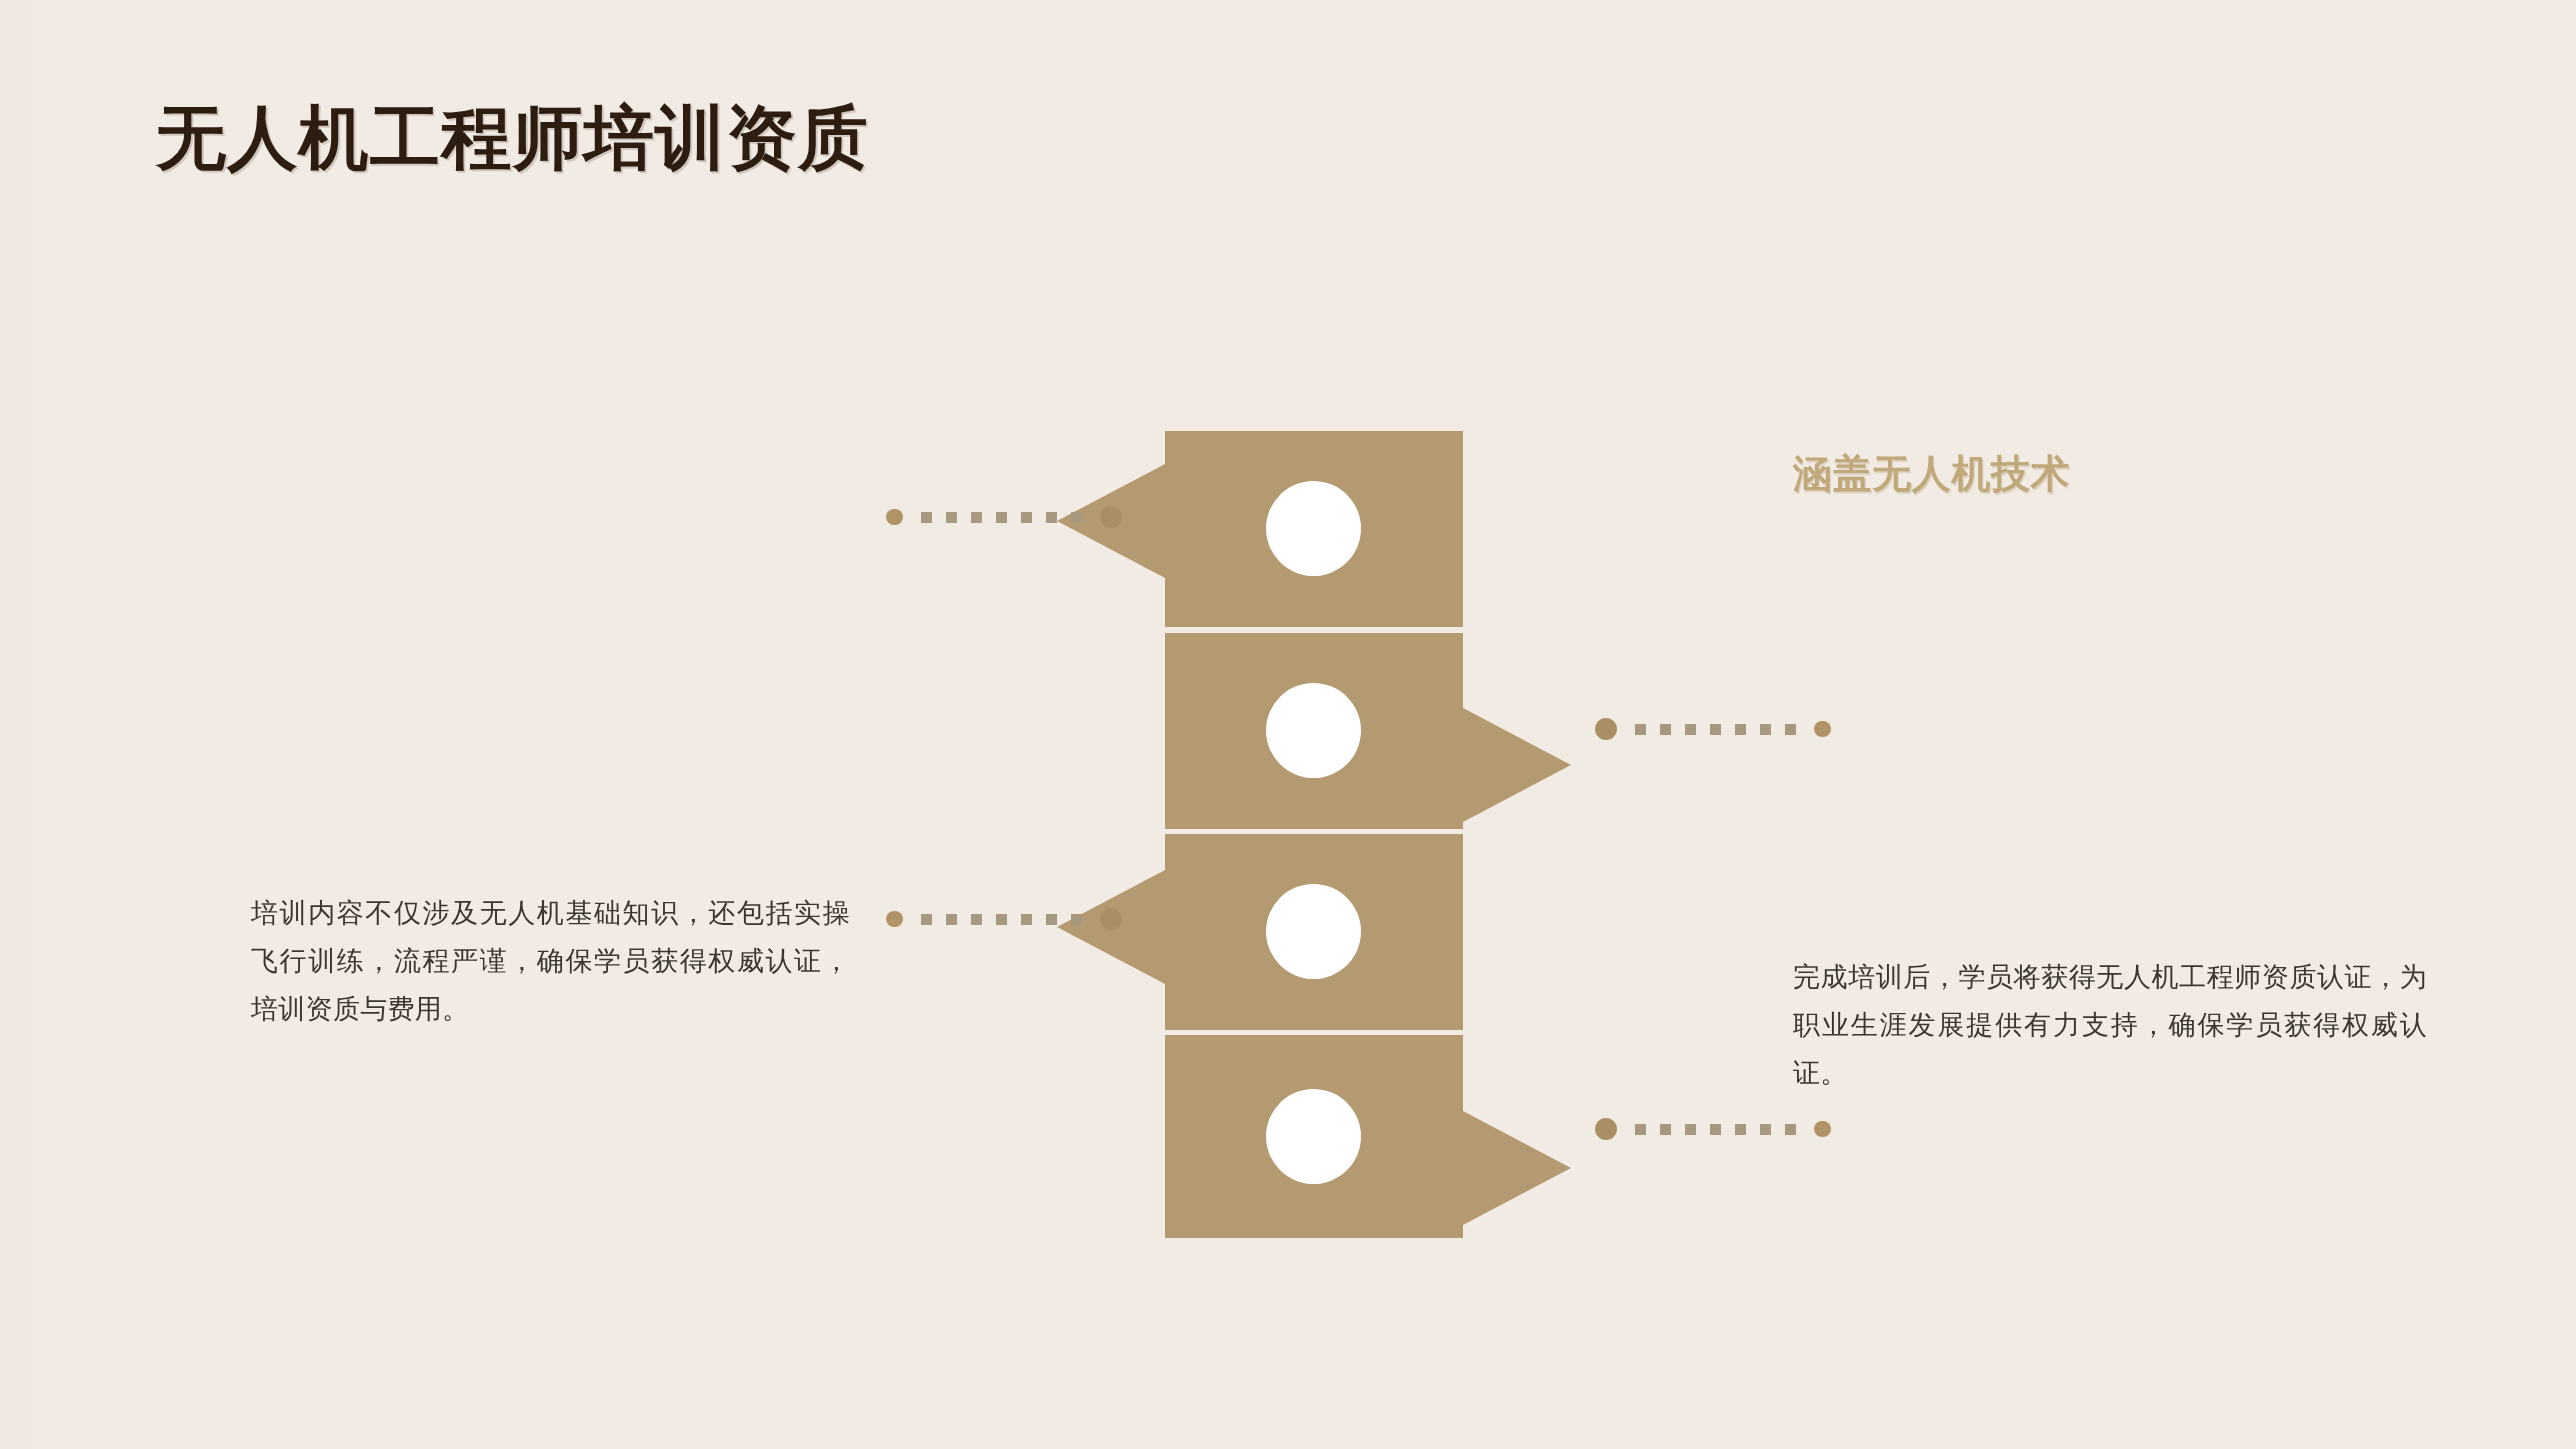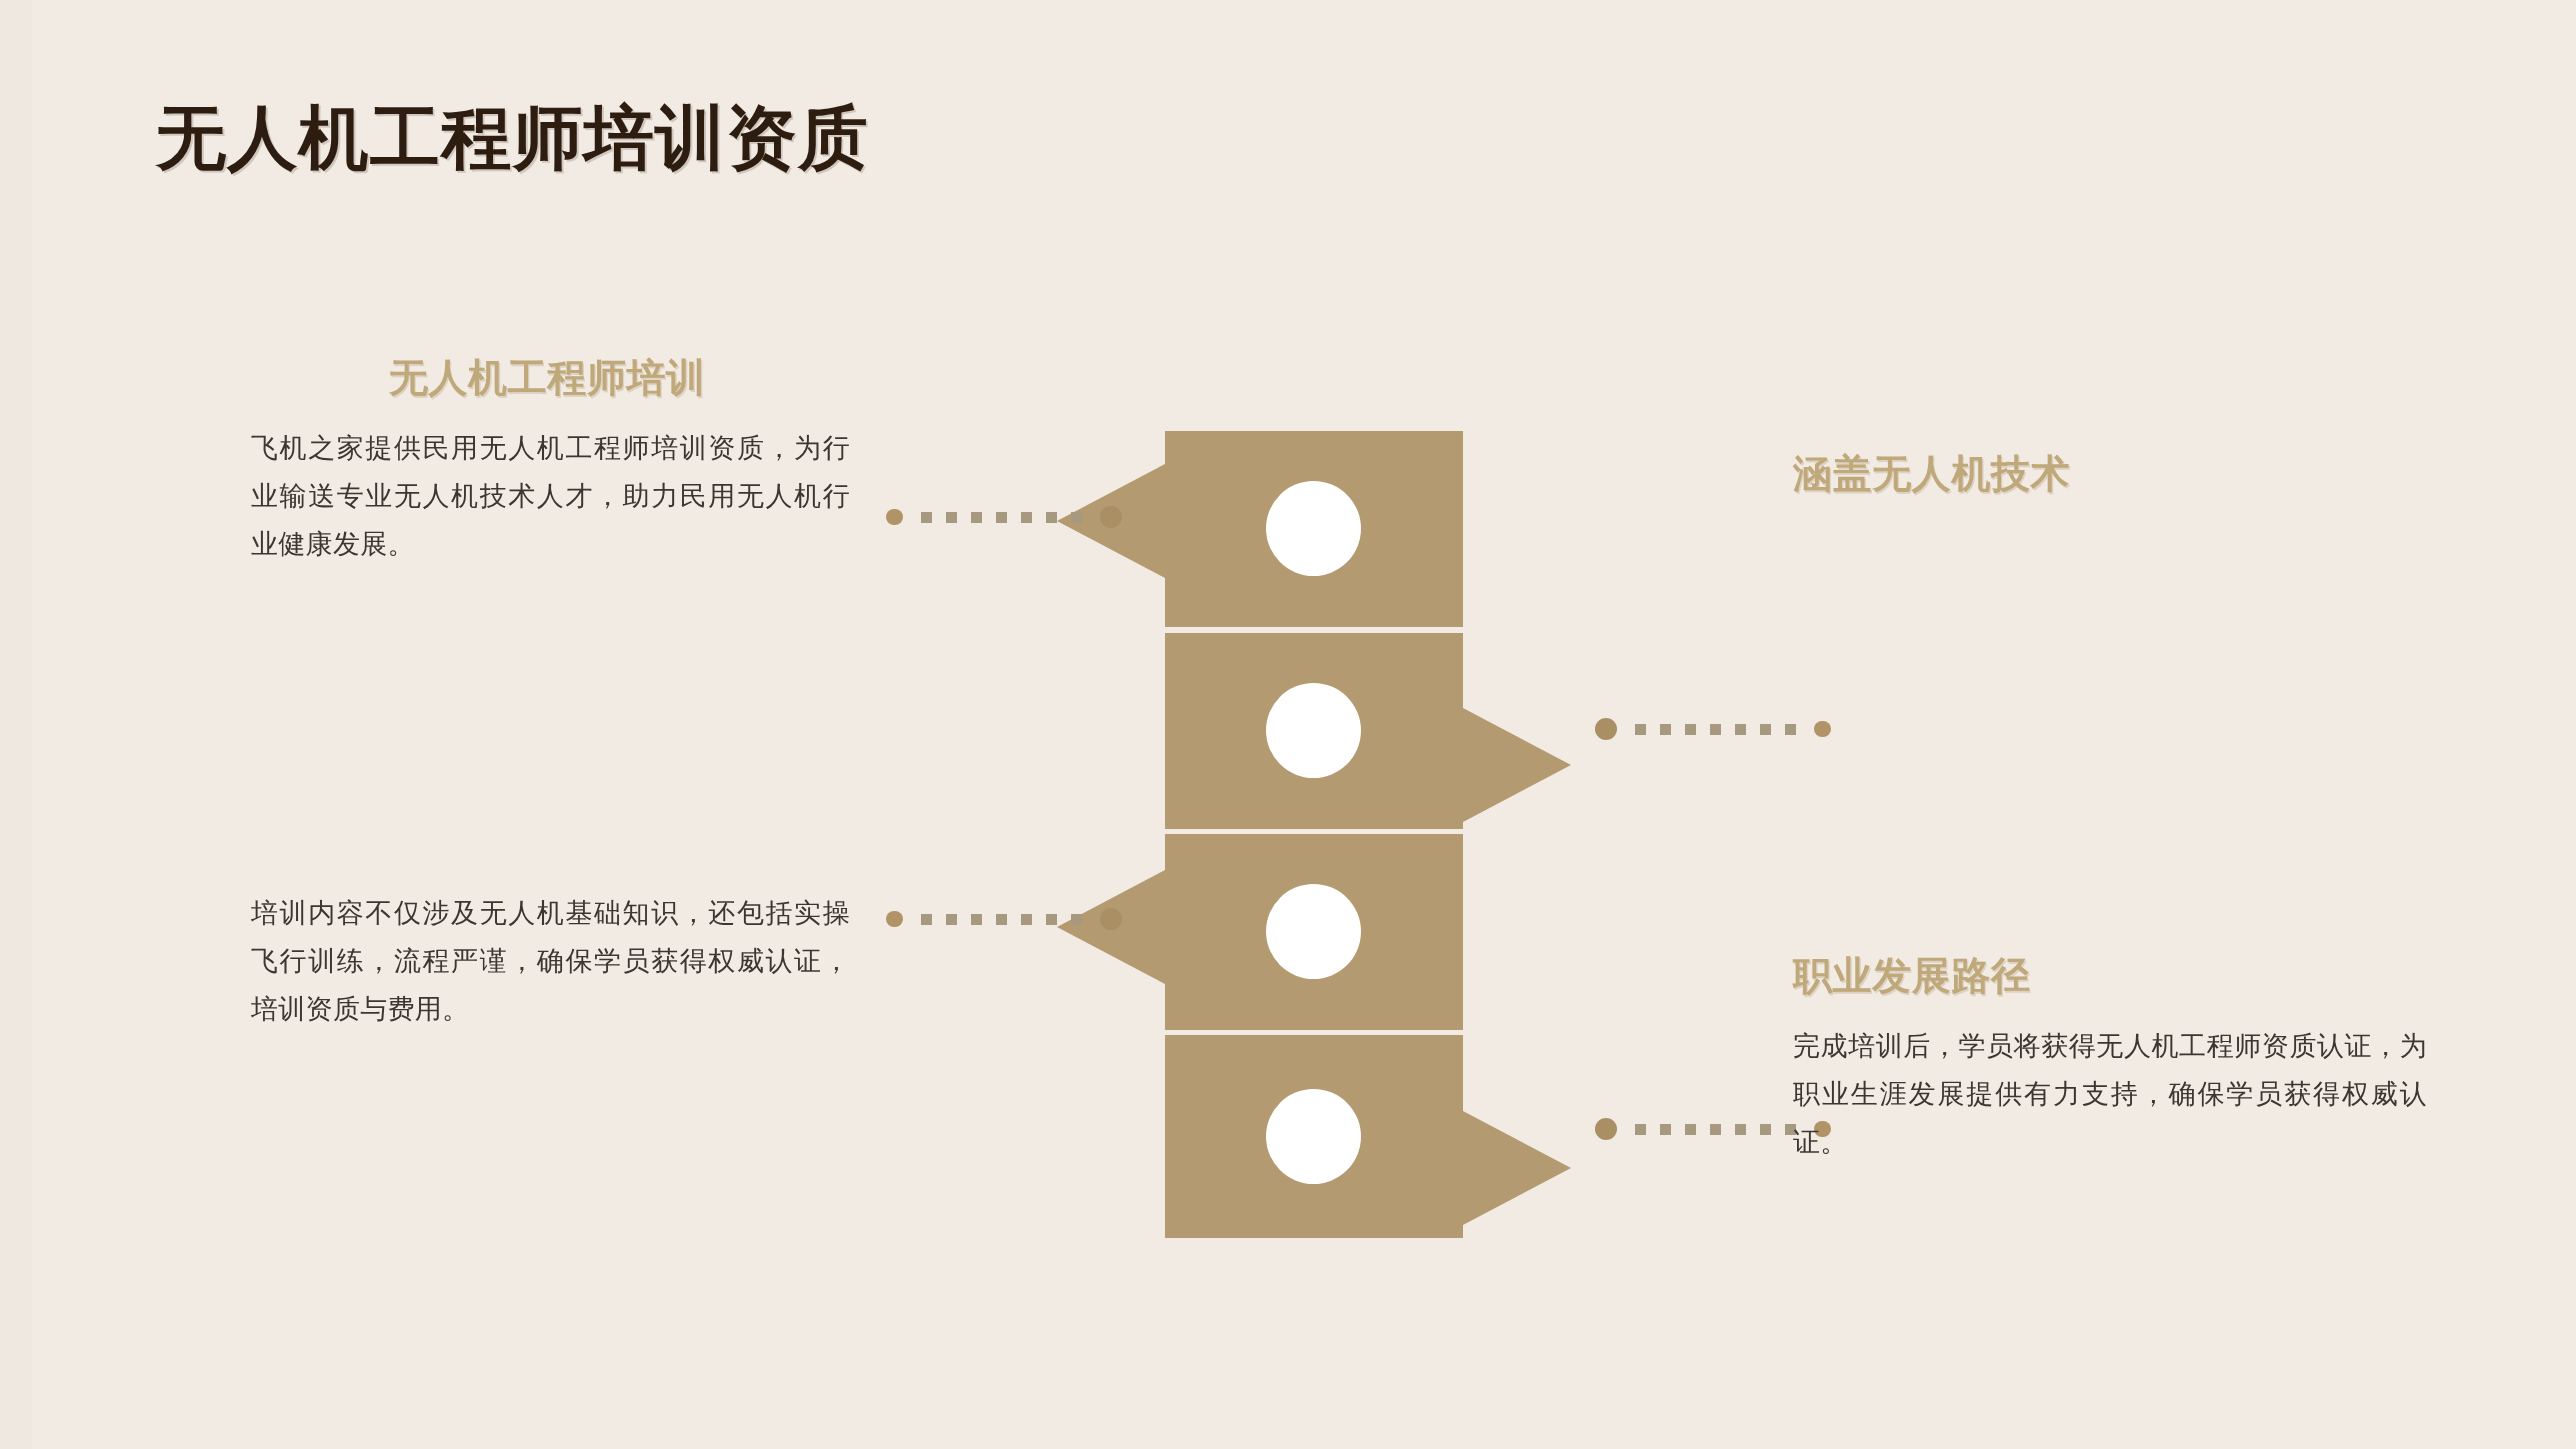--- a/index.html
+++ b/index.html
@@ -255,32 +255,27 @@
       <span class="gap"></span>
     <span class="cdash"></span>
       <span class="gap"></span>
     <span class="cdash"></span>
       <span class="gap"></span>
     <span class="cdash"></span>
     <span class="gap2"></span>
     <span class="cdot-small"></span>
   </div>
 
-  <div class="block left" id="blk-1">
-    <div class="block-title">无人机工程师培训</div>
-    <div class="block-body">飞机之家提供民用无人机工程师培训资质，为行业输送专业无人机技术人才，助力民用无人机行业健康发展。</div>
-  </div>
 
   <div class="block right" id="blk-2">
     <div class="block-title">涵盖无人机技术</div>
   </div>
 
   <div class="block left" id="blk-3">
     <div class="block-body">培训内容不仅涉及无人机基础知识，还包括实操飞行训练，流程严谨，确保学员获得权威认证，培训资质与费用。</div>
   </div>
 
   <div class="block right" id="blk-4">
-    <div class="block-title">职业发展路径</div>
     <div class="block-body">完成培训后，学员将获得无人机工程师资质认证，为职业生涯发展提供有力支持，确保学员获得权威认证。</div>
   </div>
 
 </div>
 
 
 </body></html>

